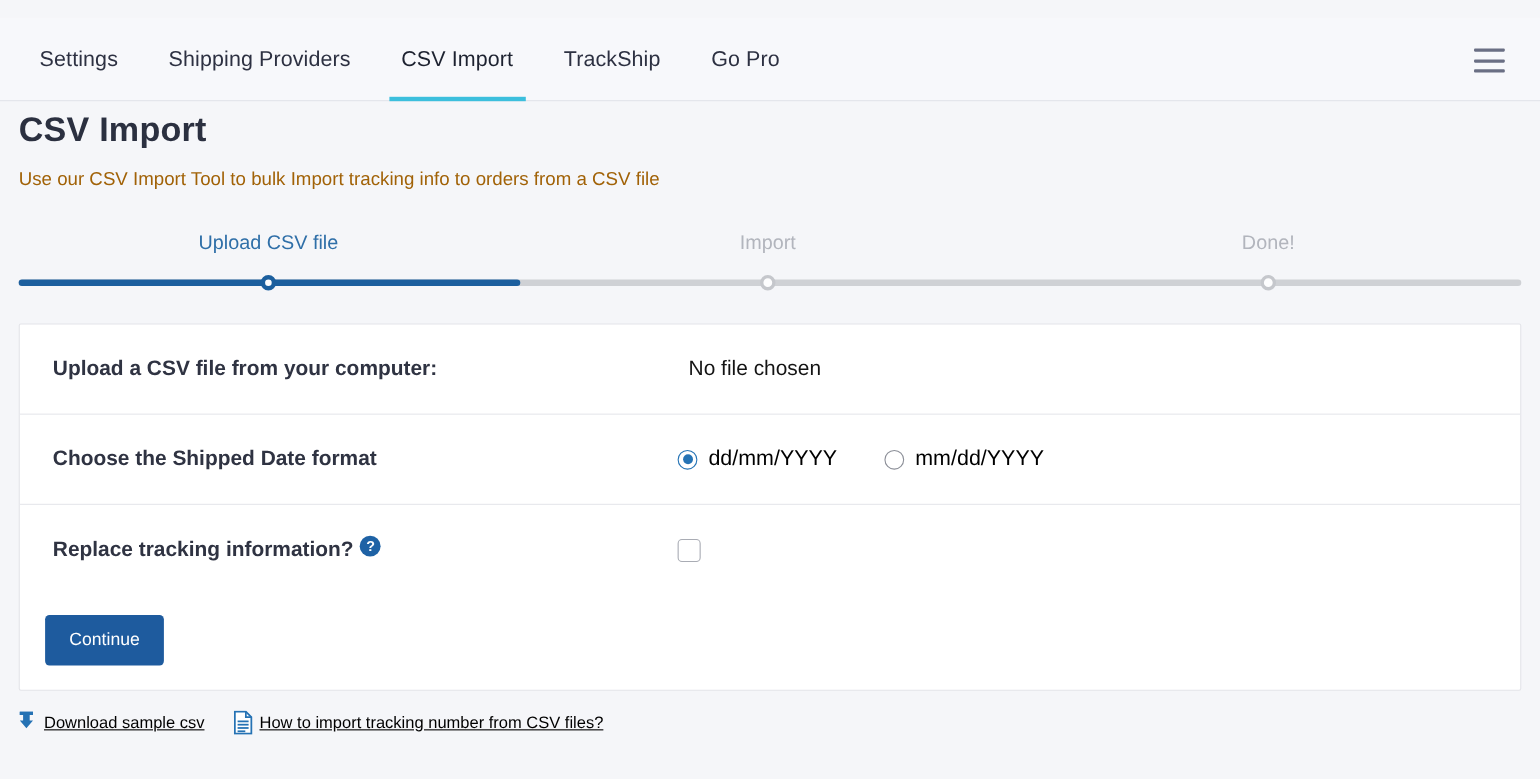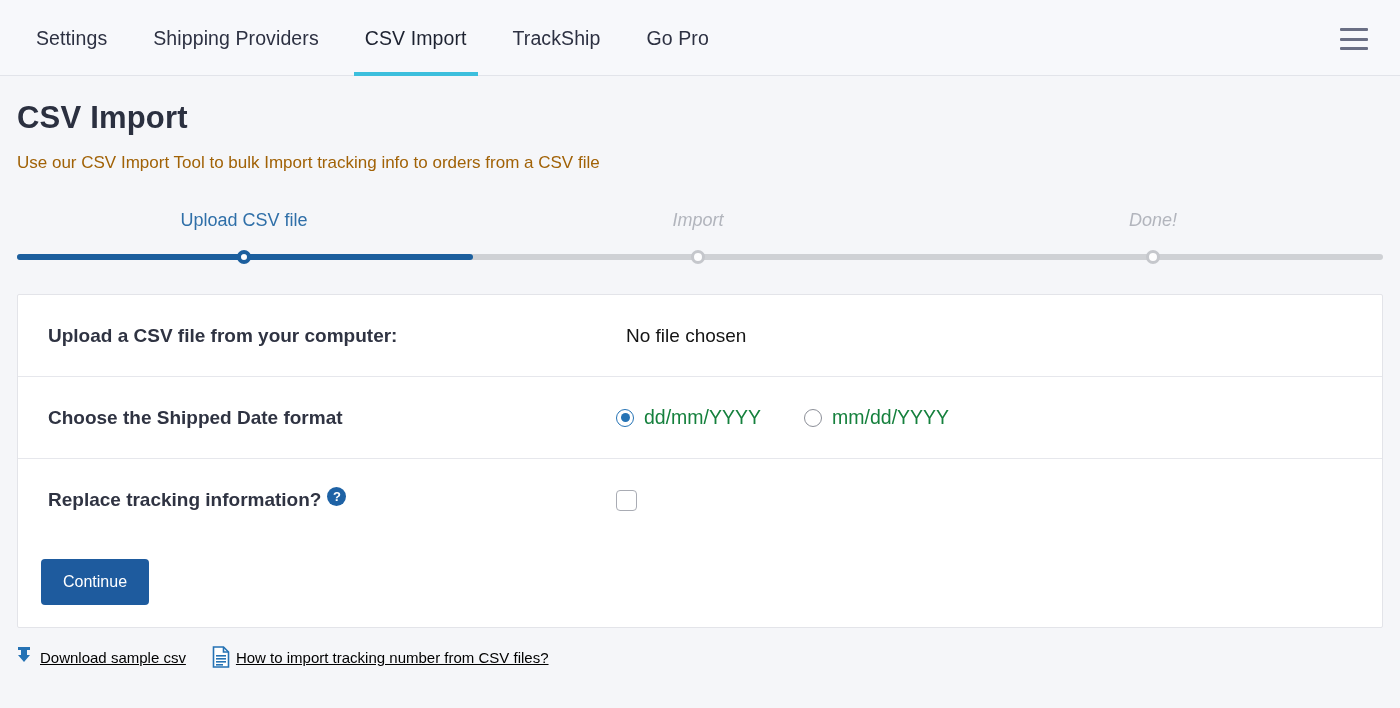--- a/index.html
+++ b/index.html
@@ -7,21 +7,21 @@
     margin: 0; padding: 0;
     width: 1400px; height: 708px;
     background: #f5f6f9;
     font-family: "Liberation Sans", sans-serif;
     -webkit-font-smoothing: antialiased;
   }
   .page { position: relative; width: 1400px; height: 708px; overflow: hidden; background: #f5f6f9; }
 
   
   .navbar {
-    position: absolute; top: 0; left: 0; width: 1400px; height: 76px;
+    position: absolute; top: 16px; left: 0; width: 1400px; height: 76px;
     background: #f7f8fb;
     border-bottom: 1px solid #e2e4ea;
     display: flex; align-items: flex-start;
   }
   .nav-tabs { display: flex; align-items: flex-start; height: 76px; padding-left: 36px; }
   .nav-tab {
     position: relative;
     height: 76px;
     display: flex; align-items: center;
     padding: 0 23px;
@@ -60,21 +60,21 @@
   
   .stepper { position: absolute; left: 0px; top: 210px; width: 1400px; height: 60px; }
   .step-labels { position: relative; width: 1400px; height: 30px; text-align: right; }
   .step-label {
     position: absolute; top: 0;
     transform: translateX(-50%);
     font-size: 18px;
     white-space: nowrap;
   }
   .step-label.done { color: #2f6fa8; }
-  .step-label.pending { color: #b2b5bd; font-style: italic; }
+  .step-label.pending { color: #b2b5bd; }
   .track-wrap { position: absolute; left: 17px; top: 40px; width: 1366px; height: 14px; }
   .track-bg {
     position: absolute; left: 0; top: 4px; width: 1366px; height: 6px;
     background: #cfd1d5; border-radius: 3px;
   }
   .track-fill {
     position: absolute; left: 0; top: 4px; height: 6px;
     background: #1c5f9e; border-radius: 3px;
   }
   .node {
@@ -131,21 +131,21 @@
   .radio {
     width: 18px; height: 18px; border-radius: 50%;
     border: 1px solid #8c8f98; background: #fff;
     display: flex; align-items: center; justify-content: center;
     flex: none;
   }
   .radio.checked { border-color: #2573b5; }
   .radio.checked::after {
     content: ""; width: 9px; height: 9px; border-radius: 50%; background: #2573b5;
   }
-  .radio-text { margin-left: 10px; font-size: 19.5px; color: #15803d; }
+  .radio-text { margin-left: 10px; font-size: 19.5px; color: #000000; }
 
   
   .checkbox {
     width: 21px; height: 21px;
     border: 1px solid #a9acb4; border-radius: 4px;
     background: #fff; cursor: pointer;
   }
 
   
   .help-icon {

